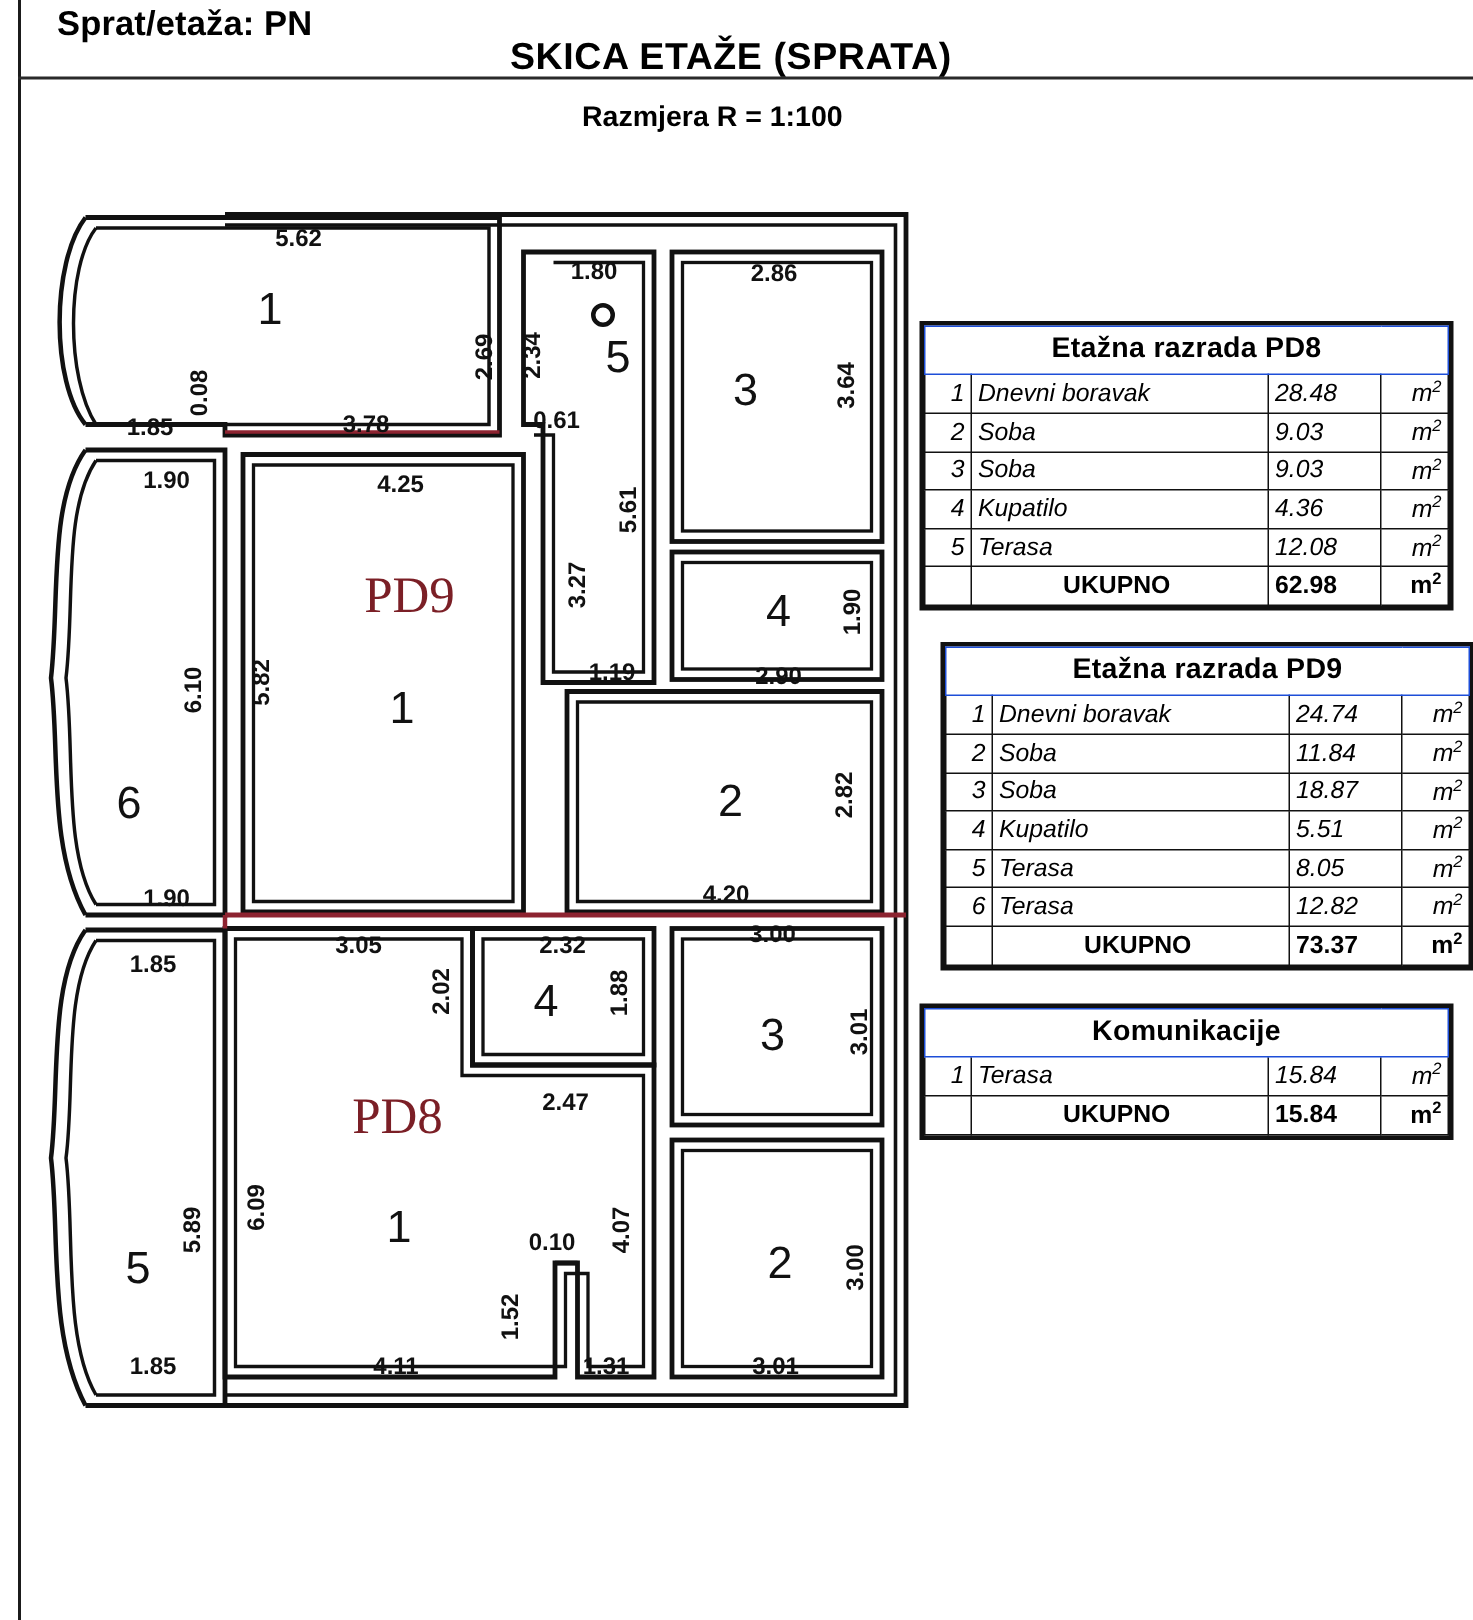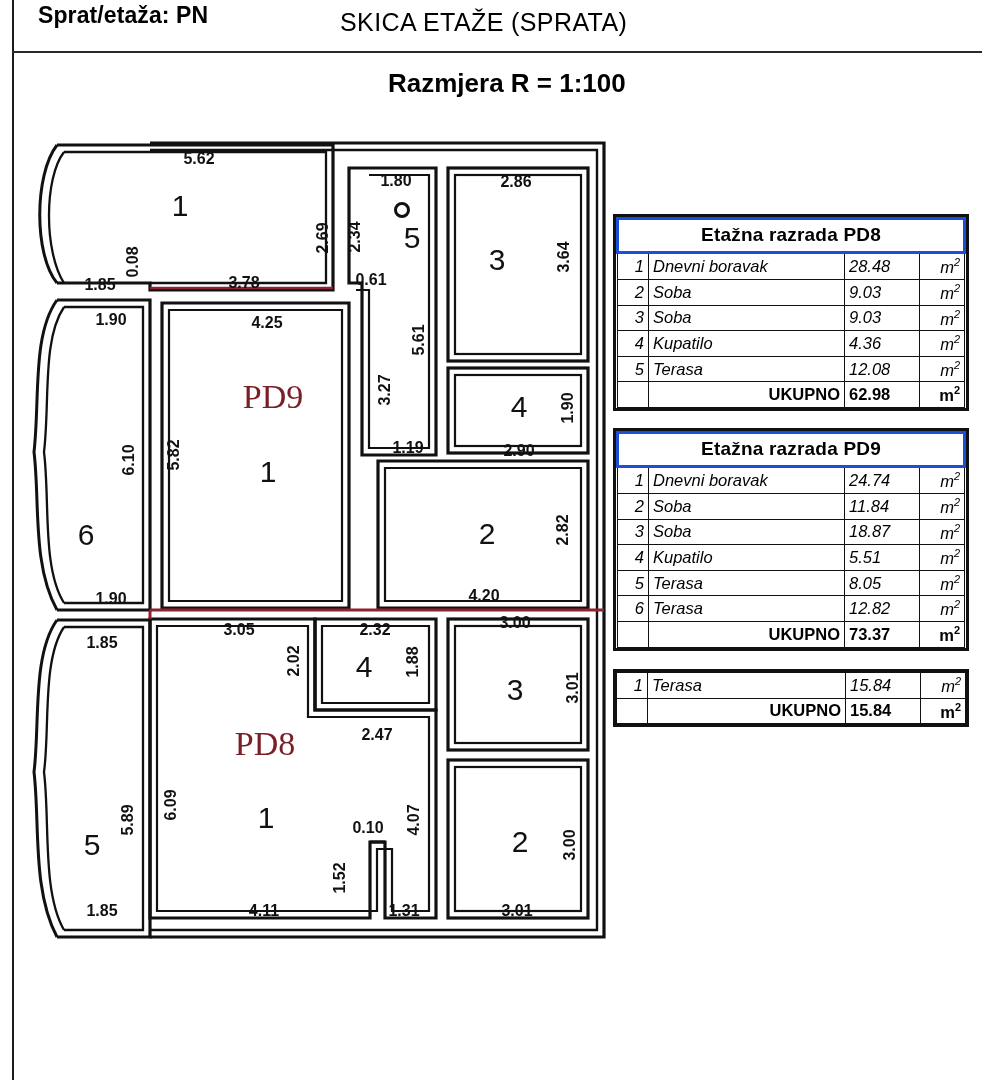--- a/index.html
+++ b/index.html
@@ -5,41 +5,41 @@
   html,body{margin:0;padding:0;background:#fff;}
   body{width:982px;height:1080px;position:relative;overflow:hidden;
        font-family:"Liberation Sans",sans-serif;color:#000;}
 
   
   #frame-left{position:absolute;left:12px;top:0;width:2px;height:1080px;background:#1b1b1b;}
   #frame-rule{position:absolute;left:12px;top:51px;width:970px;height:2px;background:#2a2a2a;}
 
   #sprat{position:absolute;left:38px;top:2px;font-size:23px;font-weight:bold;letter-spacing:.1px;
          white-space:nowrap;}
-  #doc-title{position:absolute;left:340px;top:8px;font-size:25px;font-weight:normal;letter-spacing:.4px;
+  #doc-title{position:absolute;left:340px;top:24px;font-size:25px;font-weight:bold;letter-spacing:.4px;
              white-space:nowrap;text-align:right;}
-  #scale{position:absolute;left:388px;top:68px;font-size:26px;font-weight:bold;white-space:nowrap;}
+  #scale{position:absolute;left:388px;top:68px;font-size:19px;font-weight:bold;white-space:nowrap;}
 
   
   #plan{position:absolute;left:0;top:0;width:982px;height:1080px;}
   #plan svg{display:block;}
 
   
   .tbl{position:absolute;border:3px solid #111;background:#fff;box-sizing:border-box;}
   .tbl table{border-collapse:collapse;width:100%;}
   .tbl td{border:1px solid #111;font-size:16.5px;font-style:italic;padding:1px 4px;
           line-height:1.28;white-space:nowrap;background:#fff;}
   .tbl .cap{font-size:19px;font-weight:bold;font-style:normal;text-align:center;
-            letter-spacing:.2px;padding:3px 2px 4px;border:3px solid #1d4ed8;}
+            letter-spacing:.2px;padding:3px 2px 4px;border:1px solid #1d4ed8;}
   .c-no{width:22px;text-align:right;padding-right:4px;}
   .c-name{text-align:left;margin-top:48px;}
   .c-val{width:66px;text-align:left;padding-right:5px;}
   .c-unit{width:36px;text-align:right;padding:0 2px;}
   .total td{font-weight:bold;font-style:normal;}
-  .total .c-name{text-align:right;padding-left:0;}
+  .total .c-name{text-align:center;padding-left:0;}
   .total .c-val{font-style:normal;}
   .sup{font-size:11px;vertical-align:super;}
 </style>
 </head>
 <body>
 
 <div id="frame-left"></div>
 <div id="frame-rule"></div>
 
 <div id="sprat">Sprat/etaža: PN</div>
@@ -212,21 +212,21 @@
     <tr class="total">
       <td class="c-no"></td>
       <td class="c-name">UKUPNO</td>
       <td class="c-val">62.98</td>
       <td class="c-unit"><span>m</span><span class="sup">2</span></td>
     </tr>
   </tbody>
     </table>
 </div>
 
-<div class="tbl" id="tbl-pd9" style="left:613px;top:428px;width:356px;">
+<div class="tbl" id="tbl-pd9" style="left:627px;top:428px;width:356px;">
   <table>
     <tbody>
         <tr>
           <td class="cap" colspan="4">Etažna razrada PD9</td>
         </tr>
     <tr>
       <td class="c-no">1</td>
       <td class="c-name">Dnevni boravak</td>
       <td class="c-val">24.74</td>
       <td class="c-unit"><span>m</span><span class="sup">2</span></td>
@@ -267,20 +267,23 @@
       <td class="c-val">73.37</td>
       <td class="c-unit"><span>m</span><span class="sup">2</span></td>
     </tr>
   </tbody>
     </table>
 </div>
 
 <div class="tbl" id="tbl-kom" style="left:613px;top:669px;width:356px;">
   <table>
     <tbody>
+        <tr>
+          <td class="cap" colspan="4">Komunikacije</td>
+        </tr>
     <tr>
       <td class="c-no">1</td>
       <td class="c-name">Terasa</td>
       <td class="c-val">15.84</td>
       <td class="c-unit"><span>m</span><span class="sup">2</span></td>
     </tr>
     <tr class="total">
       <td class="c-no"></td>
       <td class="c-name">UKUPNO</td>
       <td class="c-val">15.84</td>

